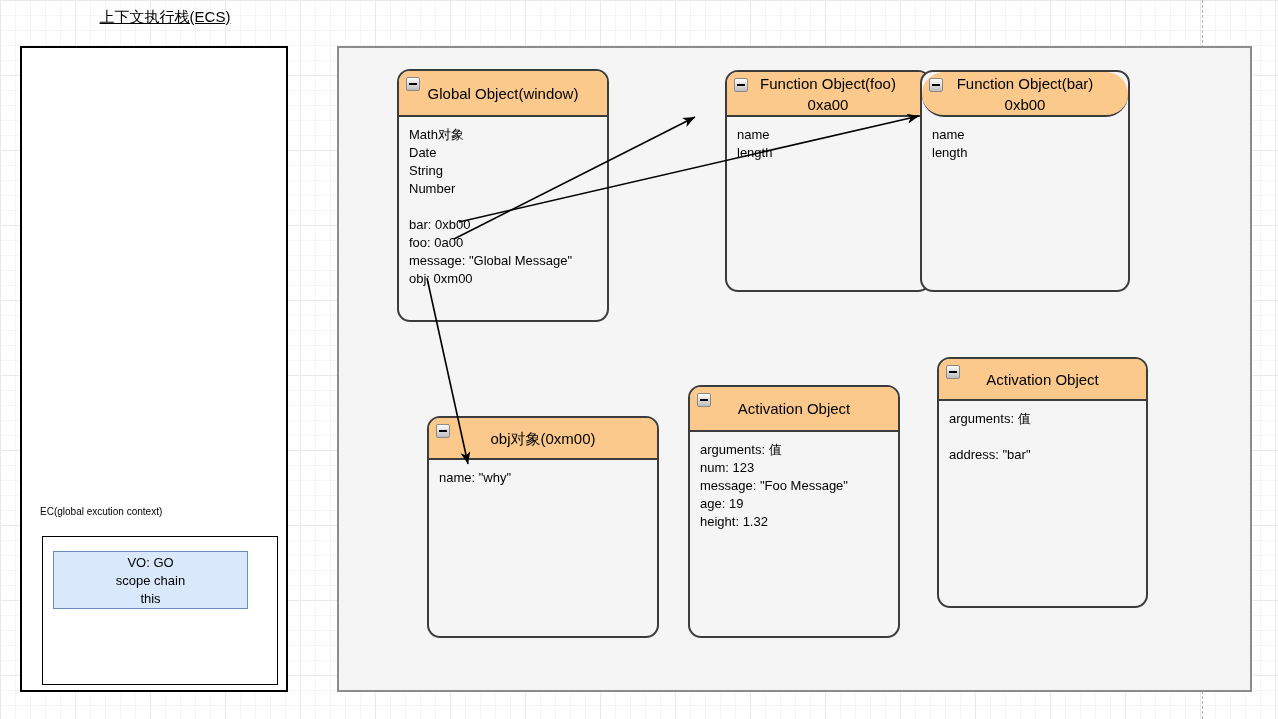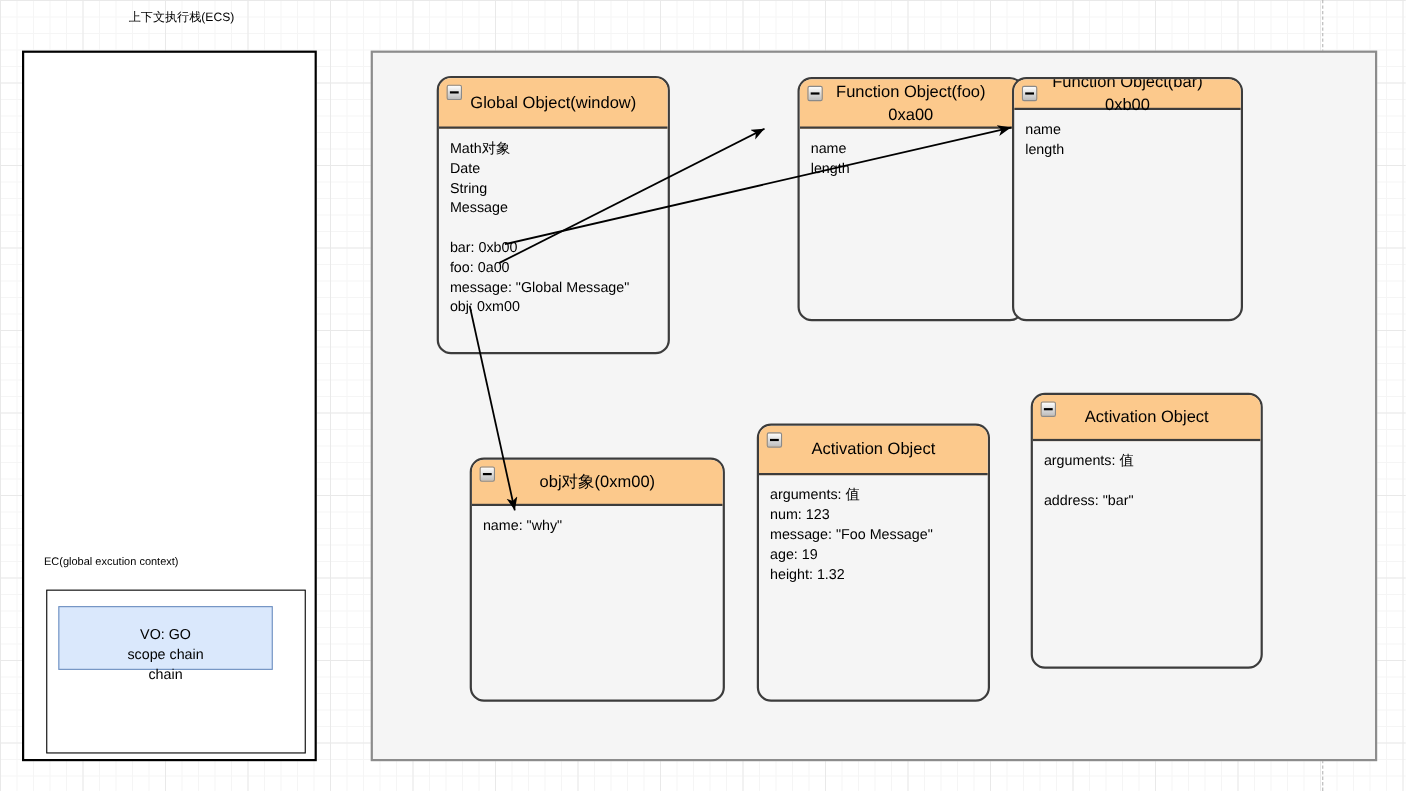--- a/index.html
+++ b/index.html
@@ -25,22 +25,23 @@
   .page-break {
     position: absolute;
     left: 1202px; top: 0; height: 719px; width: 0;
     border-left: 1px dashed #b4b4b4;
     z-index: 0;
   }
   .ecs-title {
     position: absolute;
     left: 35px; top: 8px; width: 260px;
     text-align: center;
-    font-size: 11px;
+    font-size: 15px;
     z-index: 2;
+    text-decoration: underline;
   }
   
   .ecs-box {
     position: absolute;
     left: 20px; top: 46px; width: 268px; height: 646px;
     background: #ffffff;
     border: 2px solid #000;
     z-index: 1;
   }
   .ec-label {
@@ -55,21 +56,21 @@
     border: 1.5px solid #000;
   }
   .vo-box {
     position: absolute;
     left: 10px; top: 14px; width: 195px; height: 58px;
     background: #dae8fc;
     border: 1px solid #6c8ebf;
     text-align: center;
     font-size: 13px;
     line-height: 18px;
-    padding-top: 16px;
+    padding-top: 2px;
   }
   
   .heap-panel {
     position: absolute;
     left: 337px; top: 46px; width: 915px; height: 646px;
     background: #f5f5f5;
     border: 2px solid #8c8c8c;
     z-index: 1;
   }
   
@@ -112,21 +113,21 @@
     font-size: 13px;
   }
   .bl { min-height: 18px; line-height: 18px; white-space: pre; }
 
   
   .n-global { left: 397px; top: 69px;  width: 212px; height: 253px; }
   .n-global .node-header { height: 46px; }
   .n-foo    { left: 697px; top: 70px;  width: 206px; height: 222px; margin-left: 28px; }
   .n-foo .node-header { height: 45px; }
   .n-bar    { left: 920px; top: 70px;  width: 210px; height: 222px; }
-  .n-bar .node-header { height: 28px; }
+  .n-bar .node-header { height: 45px; border-radius: 22px; }
   .n-obj    { left: 427px; top: 416px; width: 232px; height: 222px; }
   .n-obj .node-header { height: 42px; }
   .n-ao1    { left: 688px; top: 385px; width: 212px; height: 253px; }
   .n-ao1 .node-header { height: 45px; }
   .n-ao2    { left: 937px; top: 357px; width: 211px; height: 251px; }
   .n-ao2 .node-header { height: 42px; }
 
   .edges-overlay {
     position: absolute;
     left: 0; top: 0; width: 1278px; height: 719px;
@@ -142,37 +143,37 @@
   <div class="page-break"></div>
 
   <div class="ecs-title">上下文执行栈(ECS)</div>
 
   <div class="ecs-box">
     <div class="ec-label">EC(global excution context)</div>
     <div class="ec-inner">
       <div class="vo-box">
         <div>VO: GO</div>
         <div>scope chain</div>
-        <div>chain</div>
+        <div>this</div>
       </div>
     </div>
   </div>
 
   <div class="heap-panel"></div>
 
   <div class="node n-global">
     <div class="node-header">
       <span class="collapse"></span>
       <div>Global Object(window)</div>
     </div>
     <div class="node-body">
       <div class="bl">Math对象</div>
       <div class="bl">Date</div>
       <div class="bl">String</div>
-      <div class="bl">Message</div>
+      <div class="bl">Number</div>
       <div class="bl"></div>
       <div class="bl">bar: 0xb00</div>
       <div class="bl">foo: 0a00</div>
       <div class="bl">message: "Global Message"</div>
       <div class="bl">obj: 0xm00</div>
     </div>
   </div>
 
   <div class="node n-foo">
     <div class="node-header">

